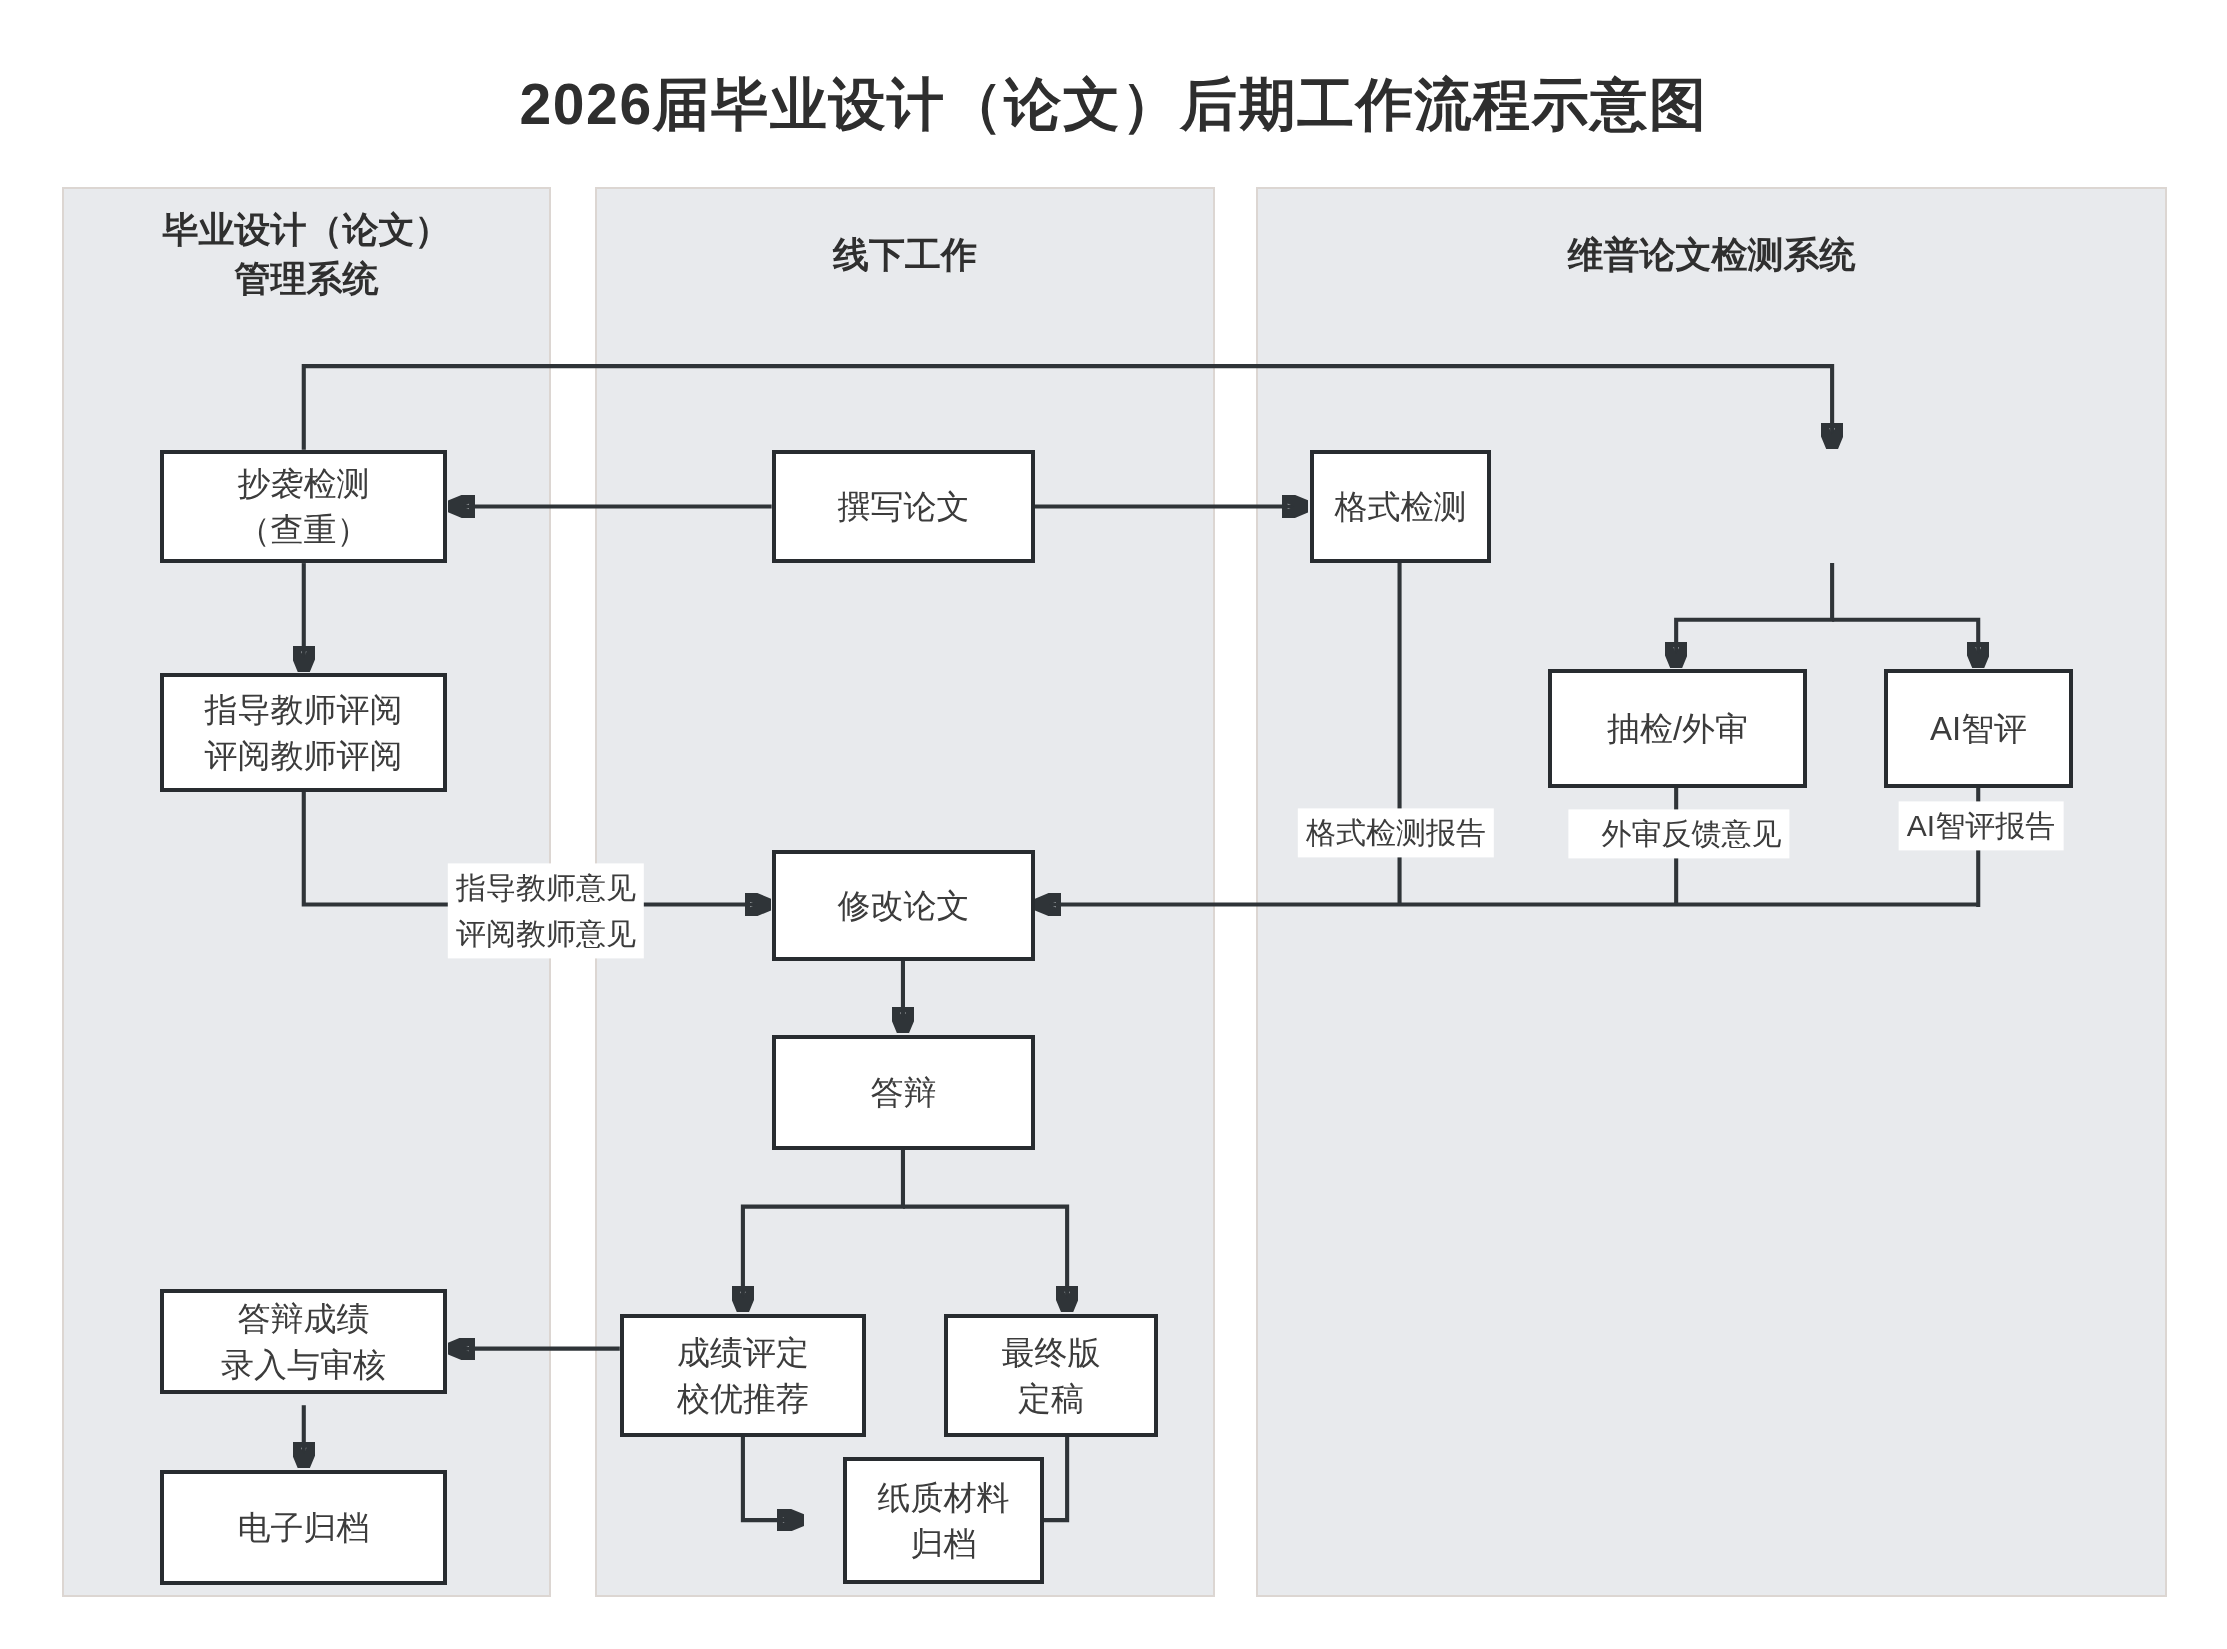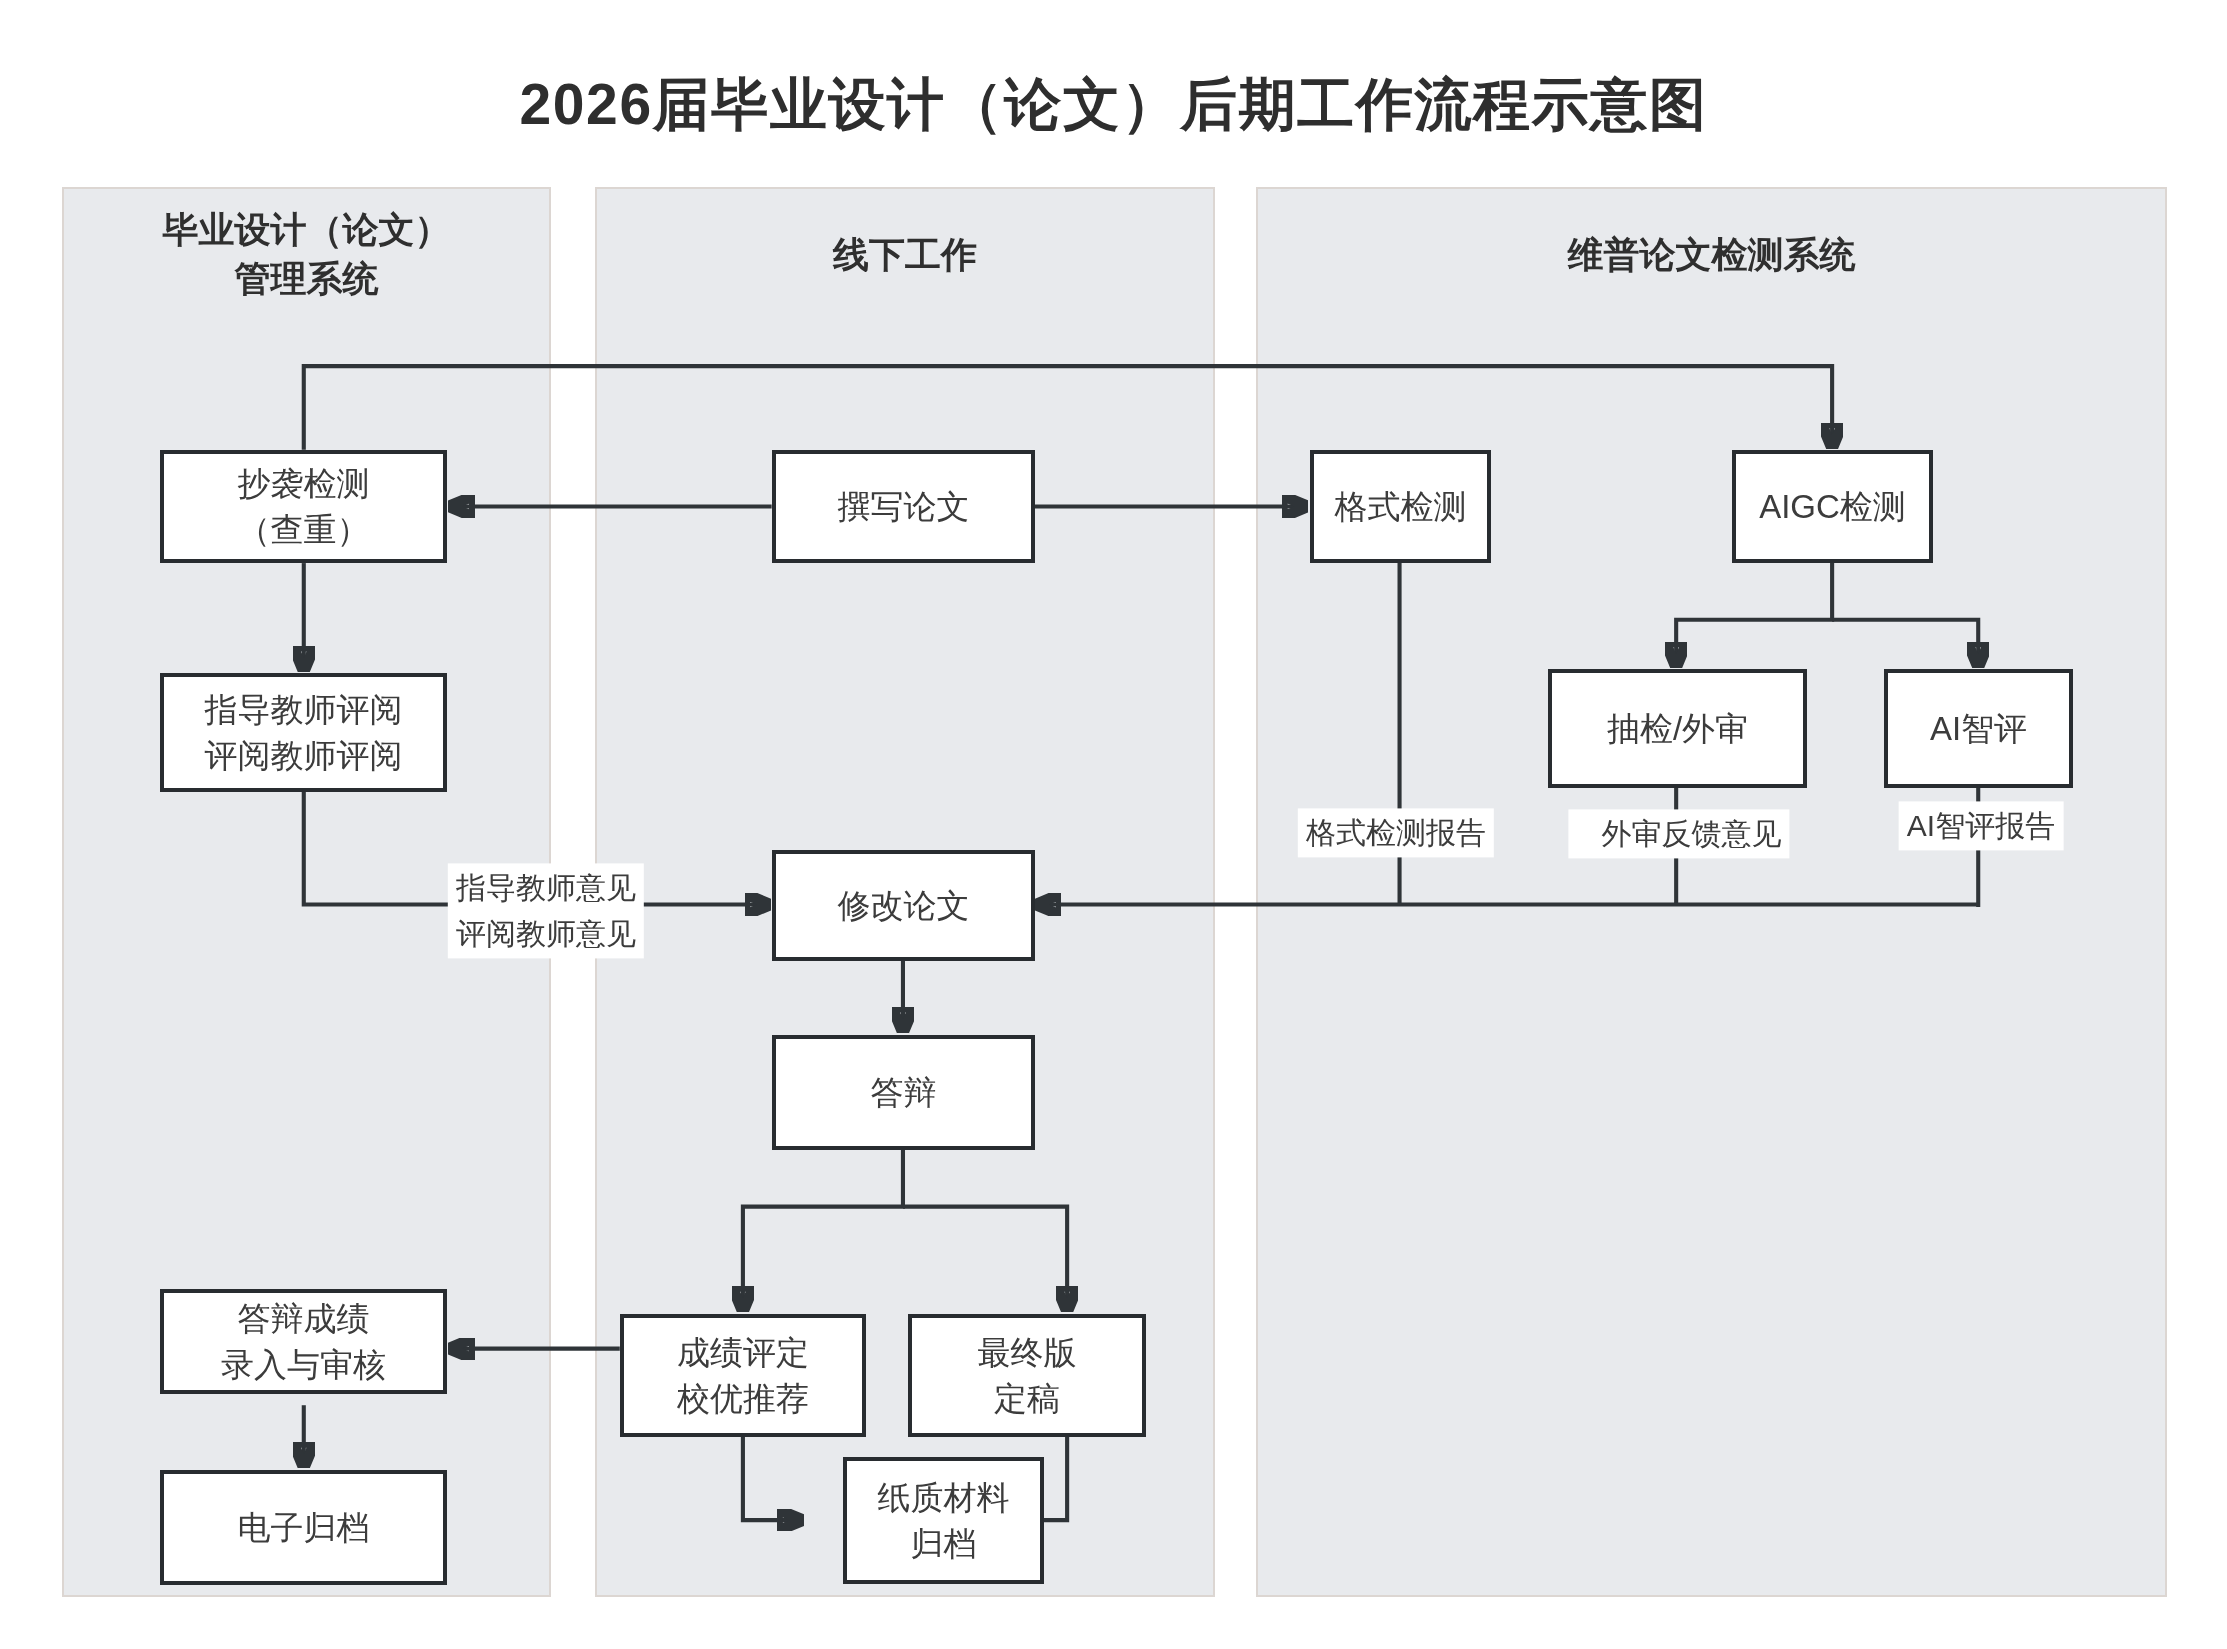--- a/index.html
+++ b/index.html
@@ -113,34 +113,31 @@
   <div class="node" style="left:772px;top:850px;width:263px;height:111px;">
     <span>修改论文</span>
   </div>
   <div class="node" style="left:772px;top:1035px;width:263px;height:115px;">
     <span>答辩</span>
   </div>
   <div class="node" style="left:620px;top:1314px;width:246px;height:123px;">
     <span>成绩评定</span>
     <span>校优推荐</span>
   </div>
-  <div class="node" style="left:908px;top:1314px;width:238px;height:123px;">
+  <div class="node" style="left:944px;top:1314px;width:214px;height:123px;">
     <span>最终版</span>
     <span>定稿</span>
   </div>
   <div class="node" style="left:805px;top:1457px;width:201px;height:127px;margin-left:38px;">
     <span>纸质材料</span>
     <span>归档</span>
   </div>
 
   <div class="node" style="left:1310px;top:450px;width:181px;height:113px;">
     <span>格式检测</span>
-  </div>
-  <div class="node" style="left:1732px;top:450px;width:201px;height:113px;">
-    <span>AIGC检测</span>
   </div>
   <div class="node" style="left:1548px;top:669px;width:259px;height:119px;">
     <span>抽检/外审</span>
   </div>
   <div class="node" style="left:1884px;top:669px;width:189px;height:119px;">
     <span>AI智评</span>
   </div>
 
   <div class="edge-label" style="left:546px;top:911px;">
     <span>指导教师意见</span>

